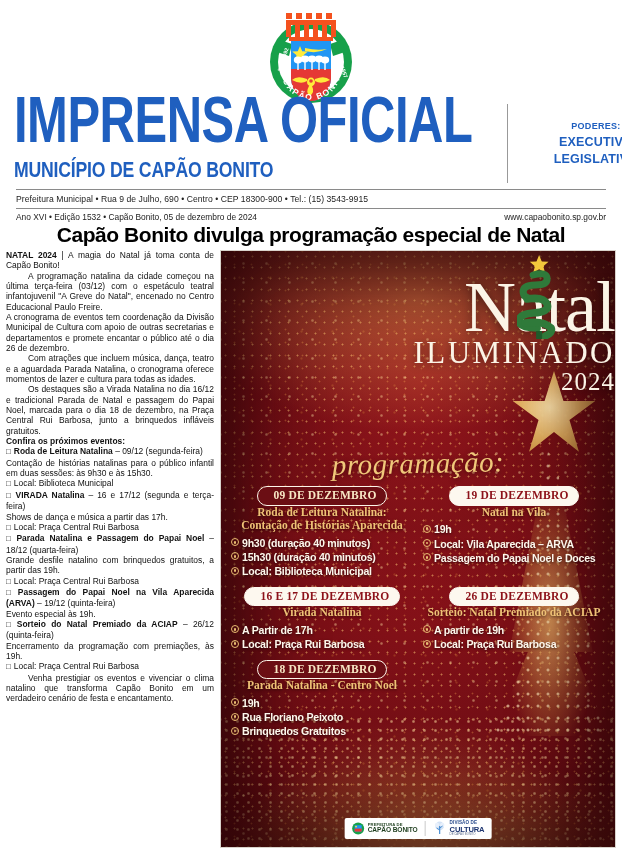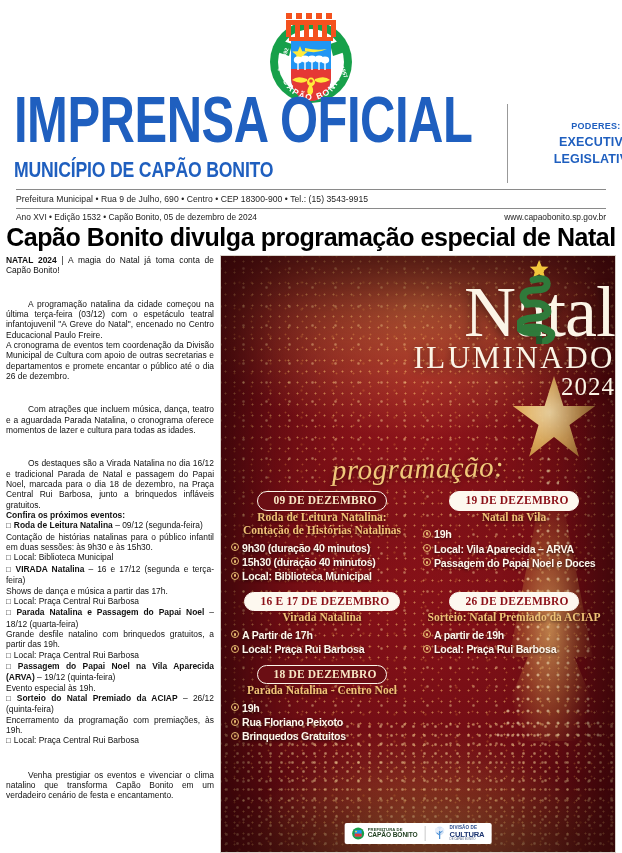--- a/index.html
+++ b/index.html
@@ -64,39 +64,39 @@
   .addr {
     font-size: 8.6px; color: #222; padding: 4px 6px 4px 6px; letter-spacing: 0.05px;
   }
   .rule2 { border-top: 1px solid #8a8a8a; margin: 0 6px; }
   .editionrow {
     display: flex; justify-content: space-between; align-items: baseline;
     font-size: 8.4px; color: #222; padding: 3px 6px 0 6px;
   }
 
   .headline {
-    font-size: 25px; font-weight: bold; color: #000;
+    font-size: 21px; font-weight: bold; color: #000;
     text-align: center; padding: 1px 6px 3px 6px;
     letter-spacing: -0.45px; white-space: nowrap;
   }
 
   
   .content { display: flex; padding: 0 6px 0 6px; gap: 6px; }
   .col-text { width: 208px; flex: 0 0 208px; }
   .col-poster { flex: 1 1 auto; }
 
   .col-text p {
     font-family: "Liberation Sans", sans-serif;
     font-size: 8.45px;
     line-height: 10.35px;
     text-align: justify;
     color: #111;
     margin: 0;
   }
-  .col-text p.ind { text-indent: 22px; margin-top: 23px; }
+  .col-text p.ind { text-indent: 22px; }
   .col-text b { font-weight: bold; }
   .sq::before {
     content: "\25A1";
     font-size: 8px;
     margin-right: 3px;
     color: #111;
   }
   .center-b { text-align: center; font-weight: bold; }
 
   
@@ -436,21 +436,21 @@
           </div>
           <div class="iluminado">ILUMINADO</div>
           <div class="ano-2024">2024</div>
         </div>
 
         <div class="programacao">programação:</div>
 
         <div class="events">
             <div class="ev col-l">
               <div class="date-badge badge-dark">09 DE DEZEMBRO</div>
-              <div class="ev-title">Roda de Leitura Natalina:<br><span>Contação de Histórias Natalinas</span></div>
+              <div class="ev-title">Roda de Leitura Natalina:<br><span>Contação de Histórias Aparecida</span></div>
               <ul class="ev-list">
                 <li>
                   <span class="bullet-ring"></span>
                   <span>9h30 (duração 40 minutos)</span>
                 </li>
                 <li>
                   <span class="bullet-ring"></span>
                   <span>15h30 (duração 40 minutos)</span>
                 </li>
                 <li>

